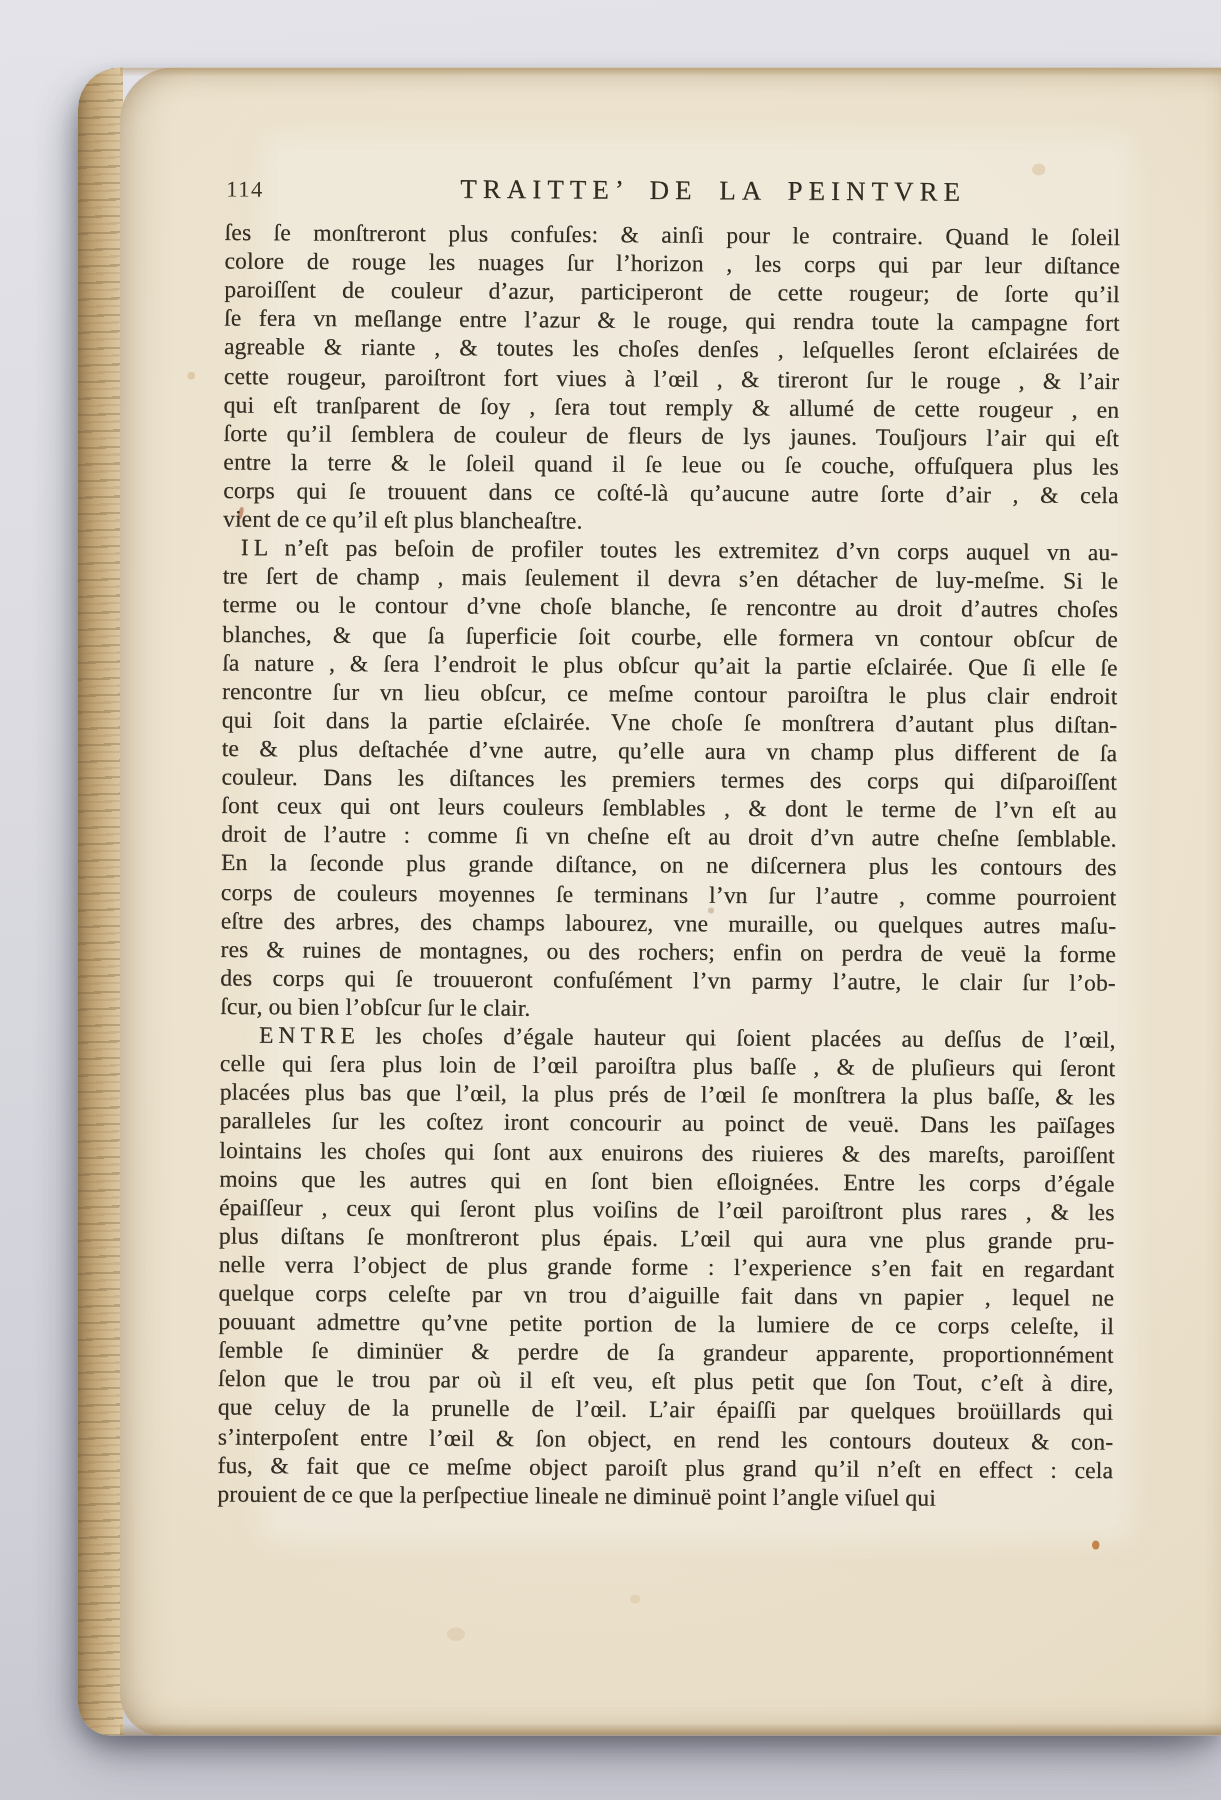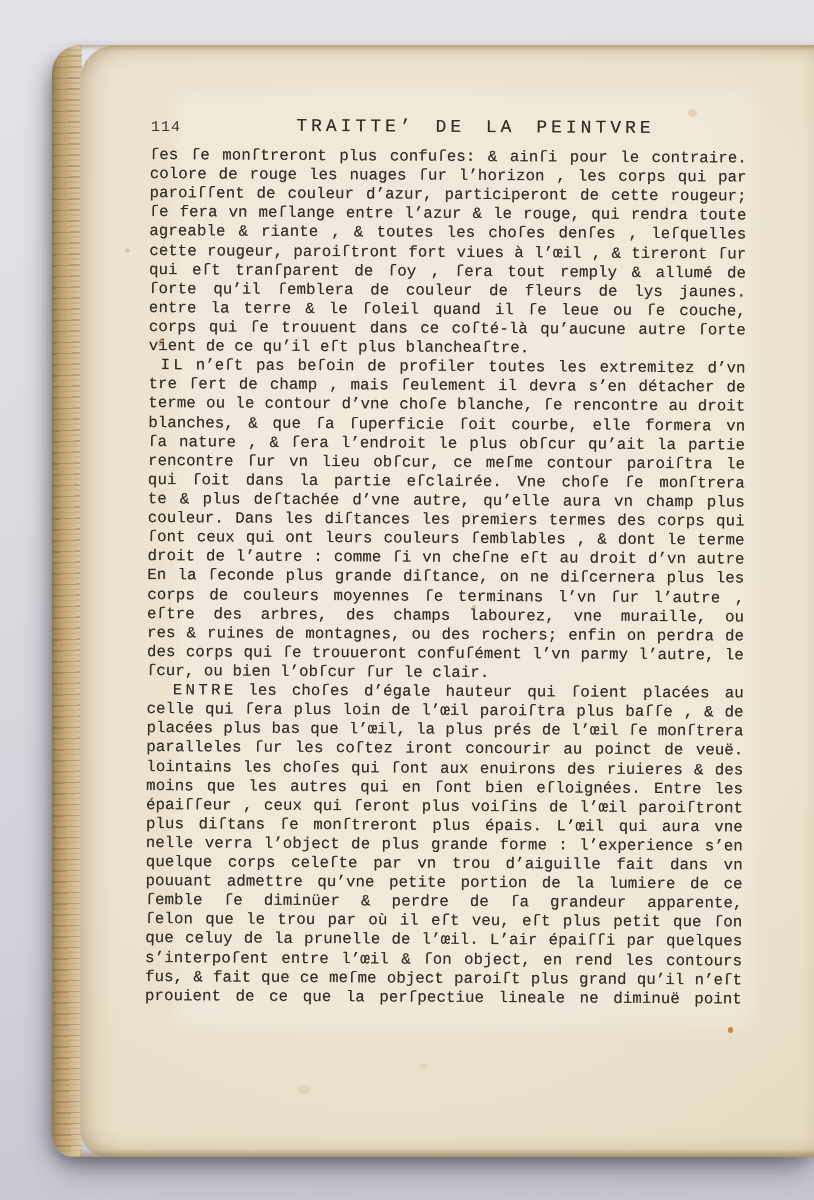--- a/index.html
+++ b/index.html
@@ -7,21 +7,21 @@
     --background-bottom:#c6c6cf;
     --paper:#ebe1cc;
     --paper-dark:#e0d3b8;
     --ink:#342d24;
     --fore-edge:#bfa274;
   }
   html,body{margin:0;padding:0;background:#cfd0d6;}
   .scene{
     position:relative;width:814px;height:1200px;overflow:hidden;
     background:linear-gradient(175deg,var(--background-top) 0%,#dadae0 42%,#d0d1d9 75%,var(--background-bottom) 100%);
-    font-family:Liberation Mono, monospace;
+    font-family:Liberation Serif, serif;
   }
   .book{
     position:absolute;left:52px;top:45px;width:762px;height:1112px;
     border-radius:28px 0 0 22px;overflow:hidden;
     box-shadow:0 18px 30px -8px rgba(55,55,70,.5),0 6px 12px rgba(60,60,75,.28),-16px 8px 26px -14px rgba(70,70,85,.4);
   }
   .fore-edge{
     position:absolute;left:0;top:0;bottom:0;width:30px;
     background:
       repeating-linear-gradient(178deg,rgba(110,84,50,.30) 0 1.5px,rgba(0,0,0,0) 1.5px 5px,rgba(150,120,80,.20) 5px 6.5px,rgba(0,0,0,0) 6.5px 11px),

